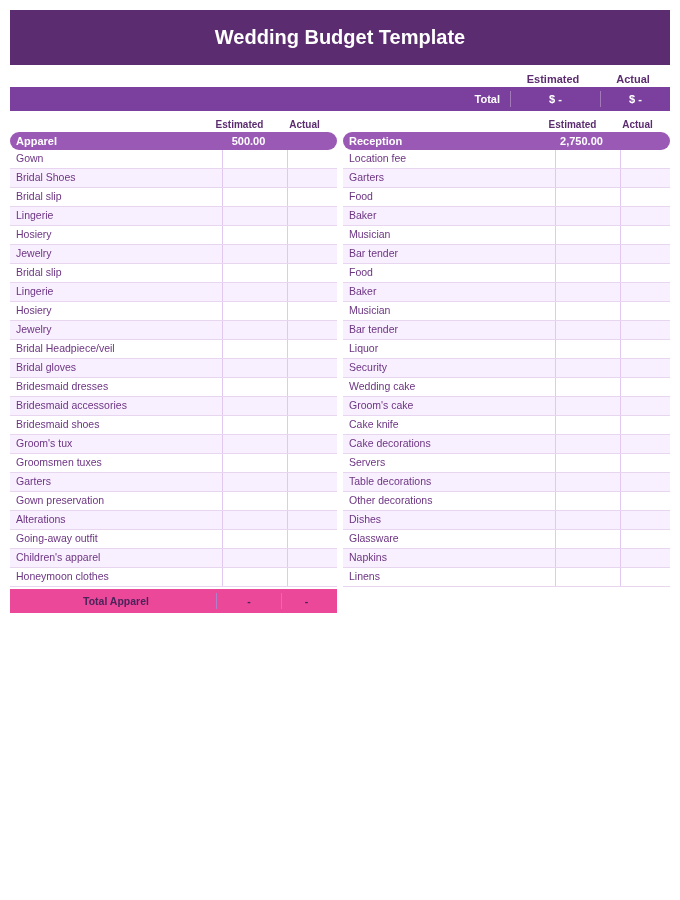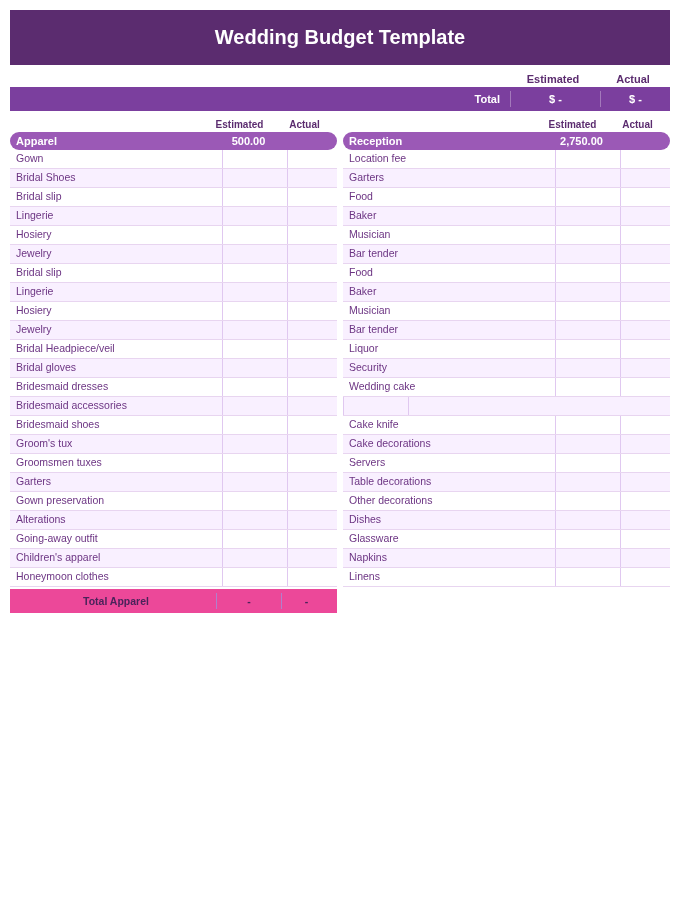--- a/index.html
+++ b/index.html
@@ -425,20 +425,21 @@
         <span class="item-name">Security</span>
         <span class="item-est"></span>
         <span class="item-act"></span>
       </div>
       <div class="item-row">
         <span class="item-name">Wedding cake</span>
         <span class="item-est"></span>
         <span class="item-act"></span>
       </div>
       <div class="item-row">
+        <span class="item-name">Groom's cake</span>
         <span class="item-est"></span>
         <span class="item-act"></span>
       </div>
       <div class="item-row">
         <span class="item-name">Cake knife</span>
         <span class="item-est"></span>
         <span class="item-act"></span>
       </div>
       <div class="item-row">
         <span class="item-name">Cake decorations</span>

